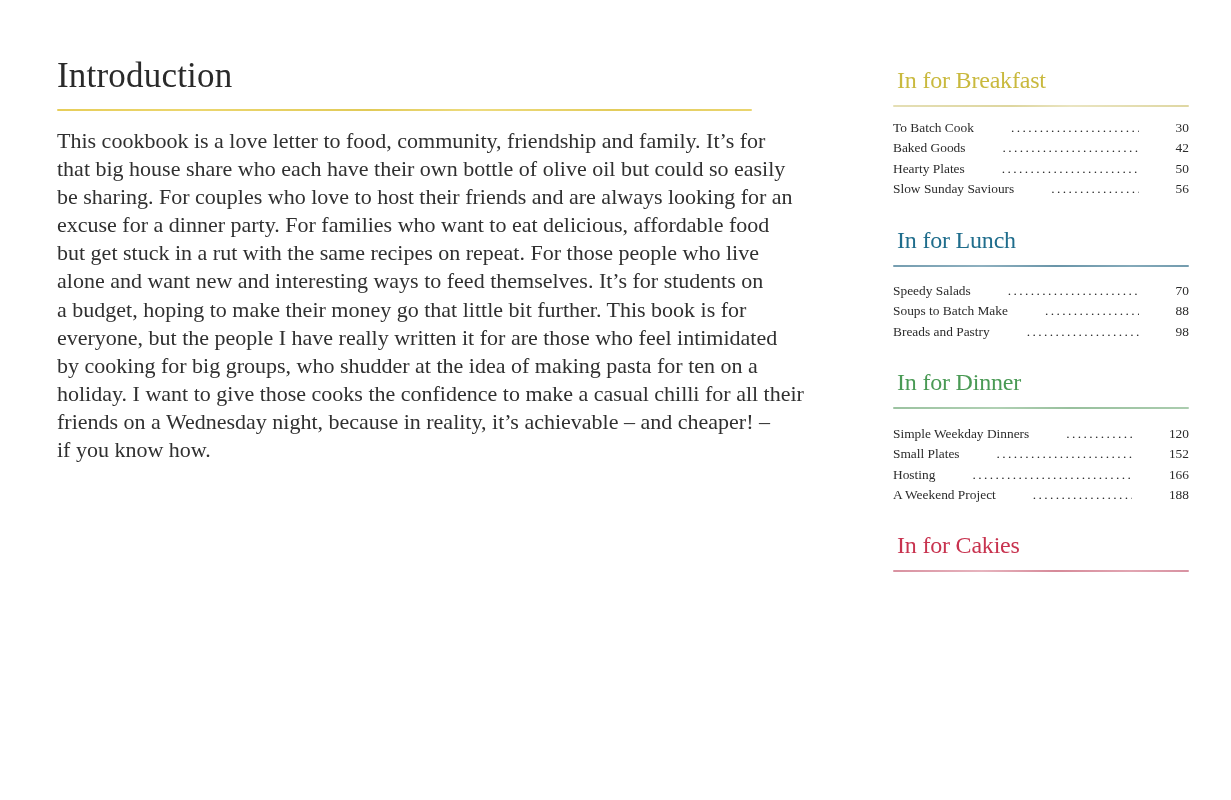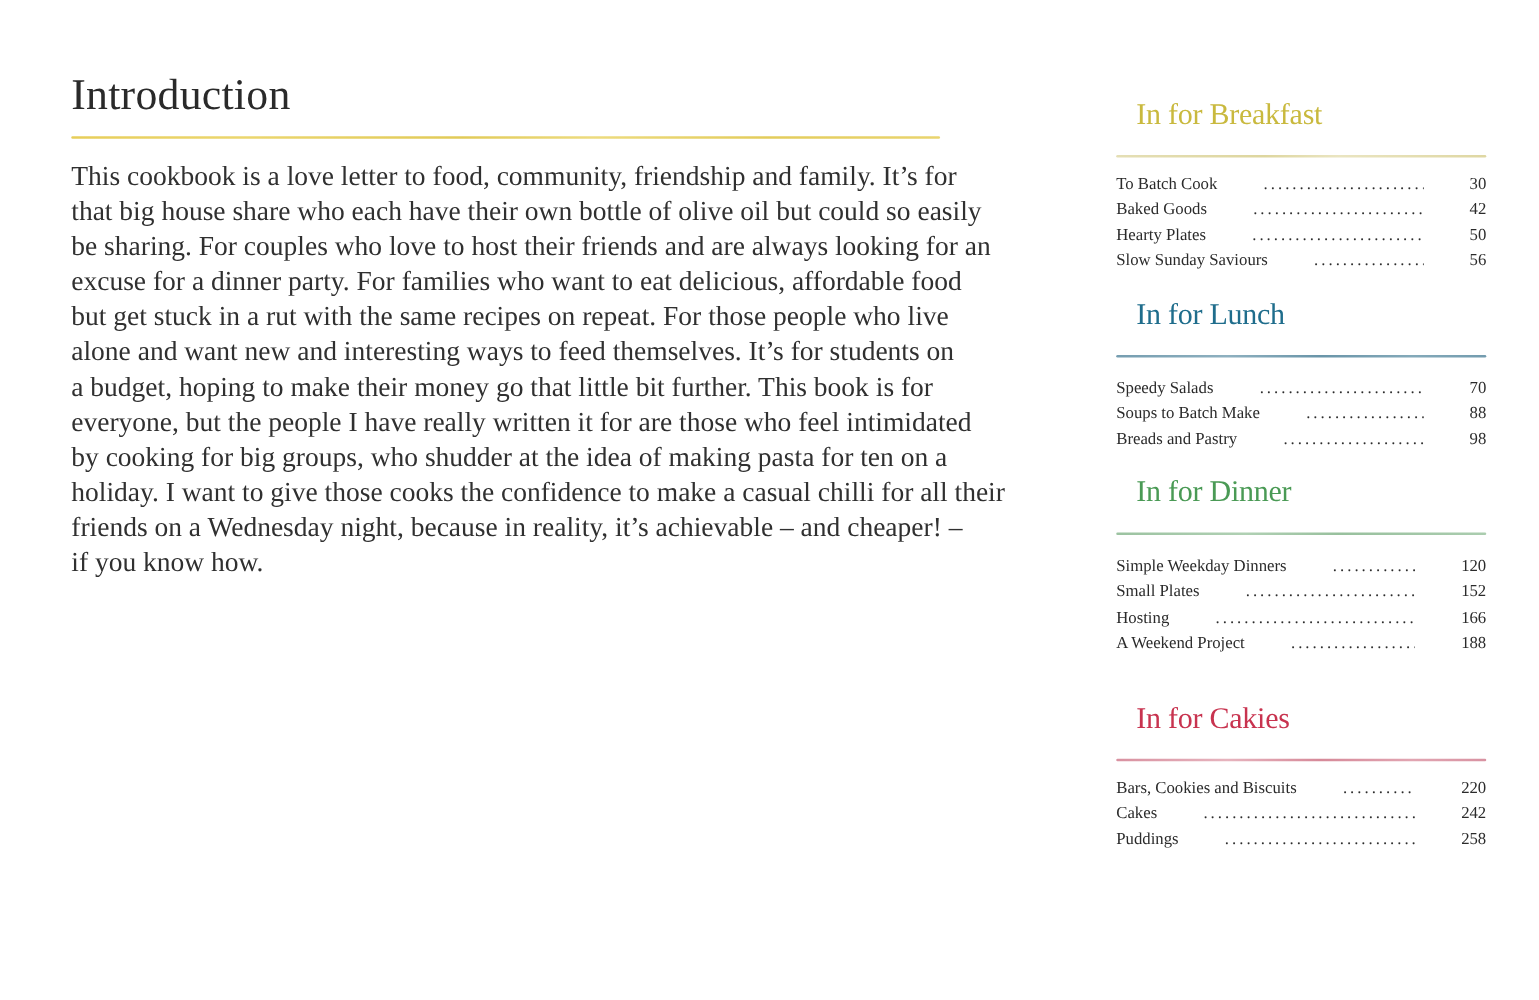--- a/index.html
+++ b/index.html
@@ -60,21 +60,21 @@
     }
     .toc-section {
       position: absolute;
       left: 0;
       width: 296px;
     }
     .toc-heading {
       font-family: "Liberation Serif", "DejaVu Serif", serif;
       font-size: 24px;
       line-height: 32px;
-      margin: 16px;
+      margin: 4px;
       font-weight: normal;
       letter-spacing: -0.2px;
     }
     .toc-rule {
       margin-top: 9px;
       width: 296px;
       height: 2px;
     }
     .toc-list {
       margin-top: 14px;
@@ -203,35 +203,18 @@
         <span class="page">166</span>
       </li>
       <li class="toc-item">
         <span class="label">A Weekend Project</span>
         <span class="dots"></span>
         <span class="page">188</span>
       </li>
     </ul>
   </section>
 
-  <section class="toc-section" style="top:483px;">
+  <section class="toc-section" style="top:465px;">
     <h2 class="toc-heading" style="color:#c8334f;">In for Cakies</h2>
     <div class="rule toc-rule" style="background:linear-gradient(90deg,#d27e90,#e2a6b2 30%,#cf7587 55%,#dc95a4 80%,#d17f91);"></div>
-    <ul class="toc-list" style="margin-top:11px;">
-      <li class="toc-item">
-        <span class="label">Bars, Cookies and Biscuits</span>
-        <span class="dots"></span>
-        <span class="page">220</span>
-      </li>
-      <li class="toc-item">
-        <span class="label">Cakes</span>
-        <span class="dots"></span>
-        <span class="page">242</span>
-      </li>
-      <li class="toc-item">
-        <span class="label">Puddings</span>
-        <span class="dots"></span>
-        <span class="page">258</span>
-      </li>
-    </ul>
   </section>
 
 </nav>
 
 </body></html>

